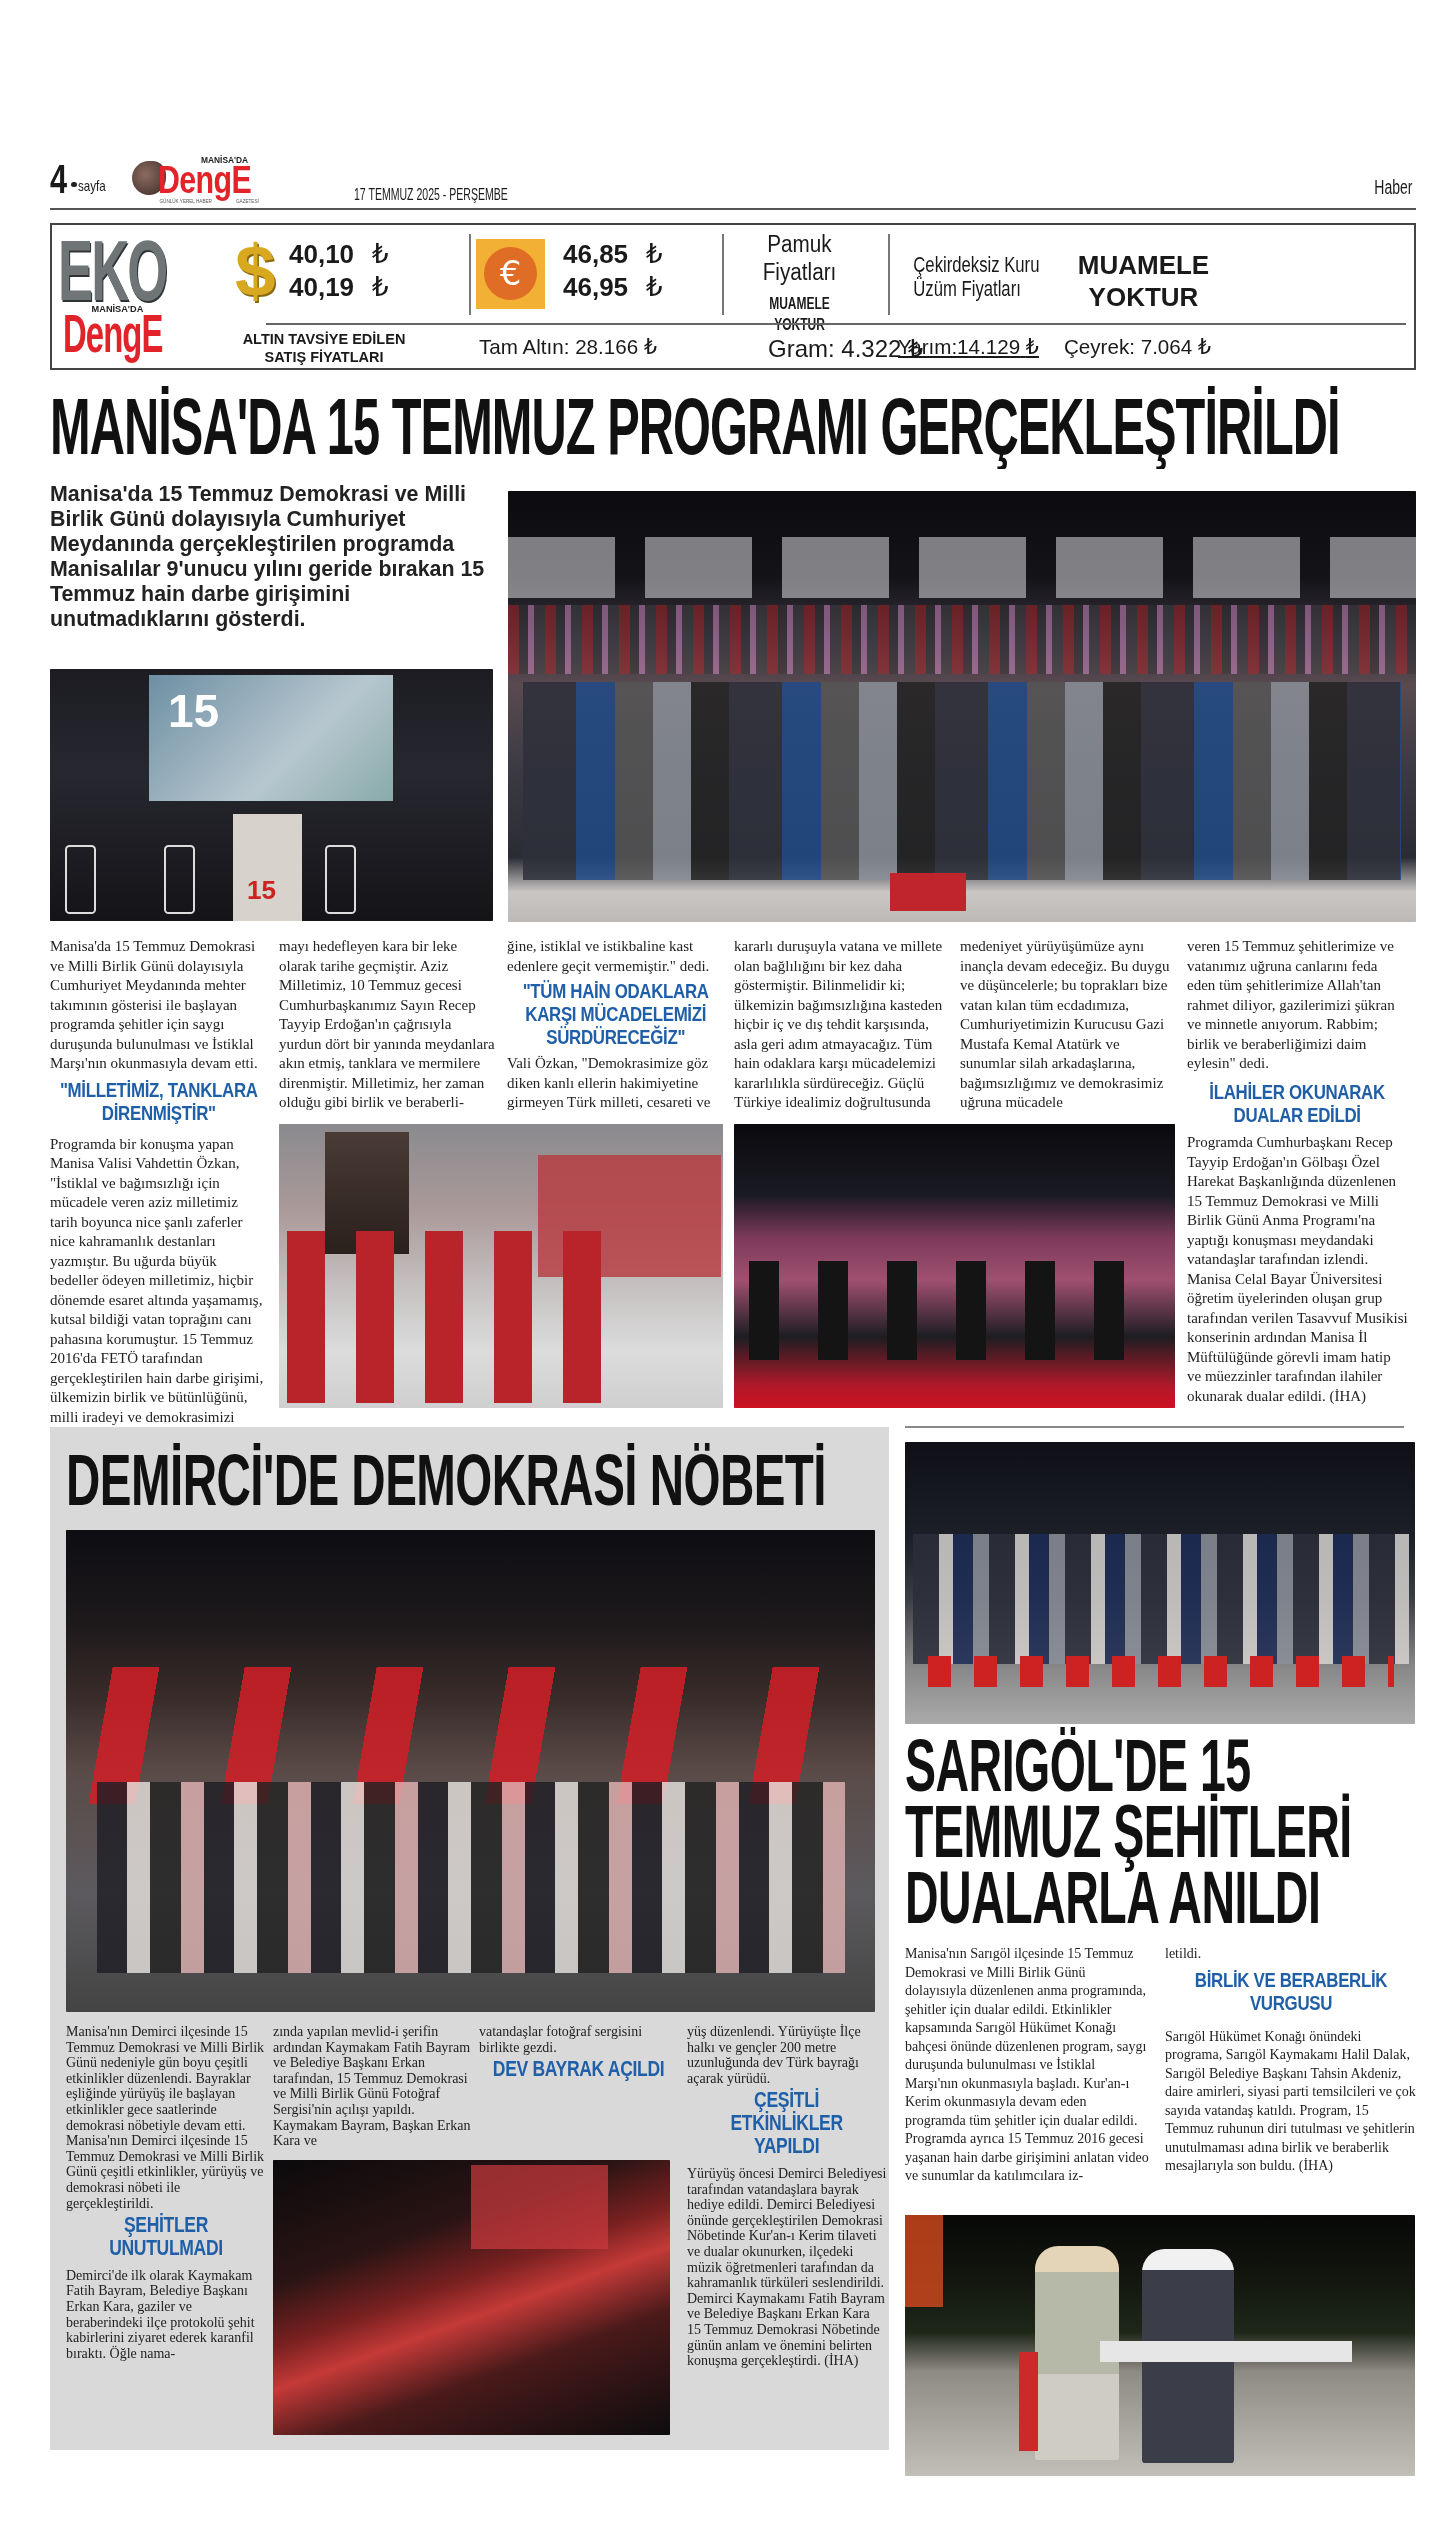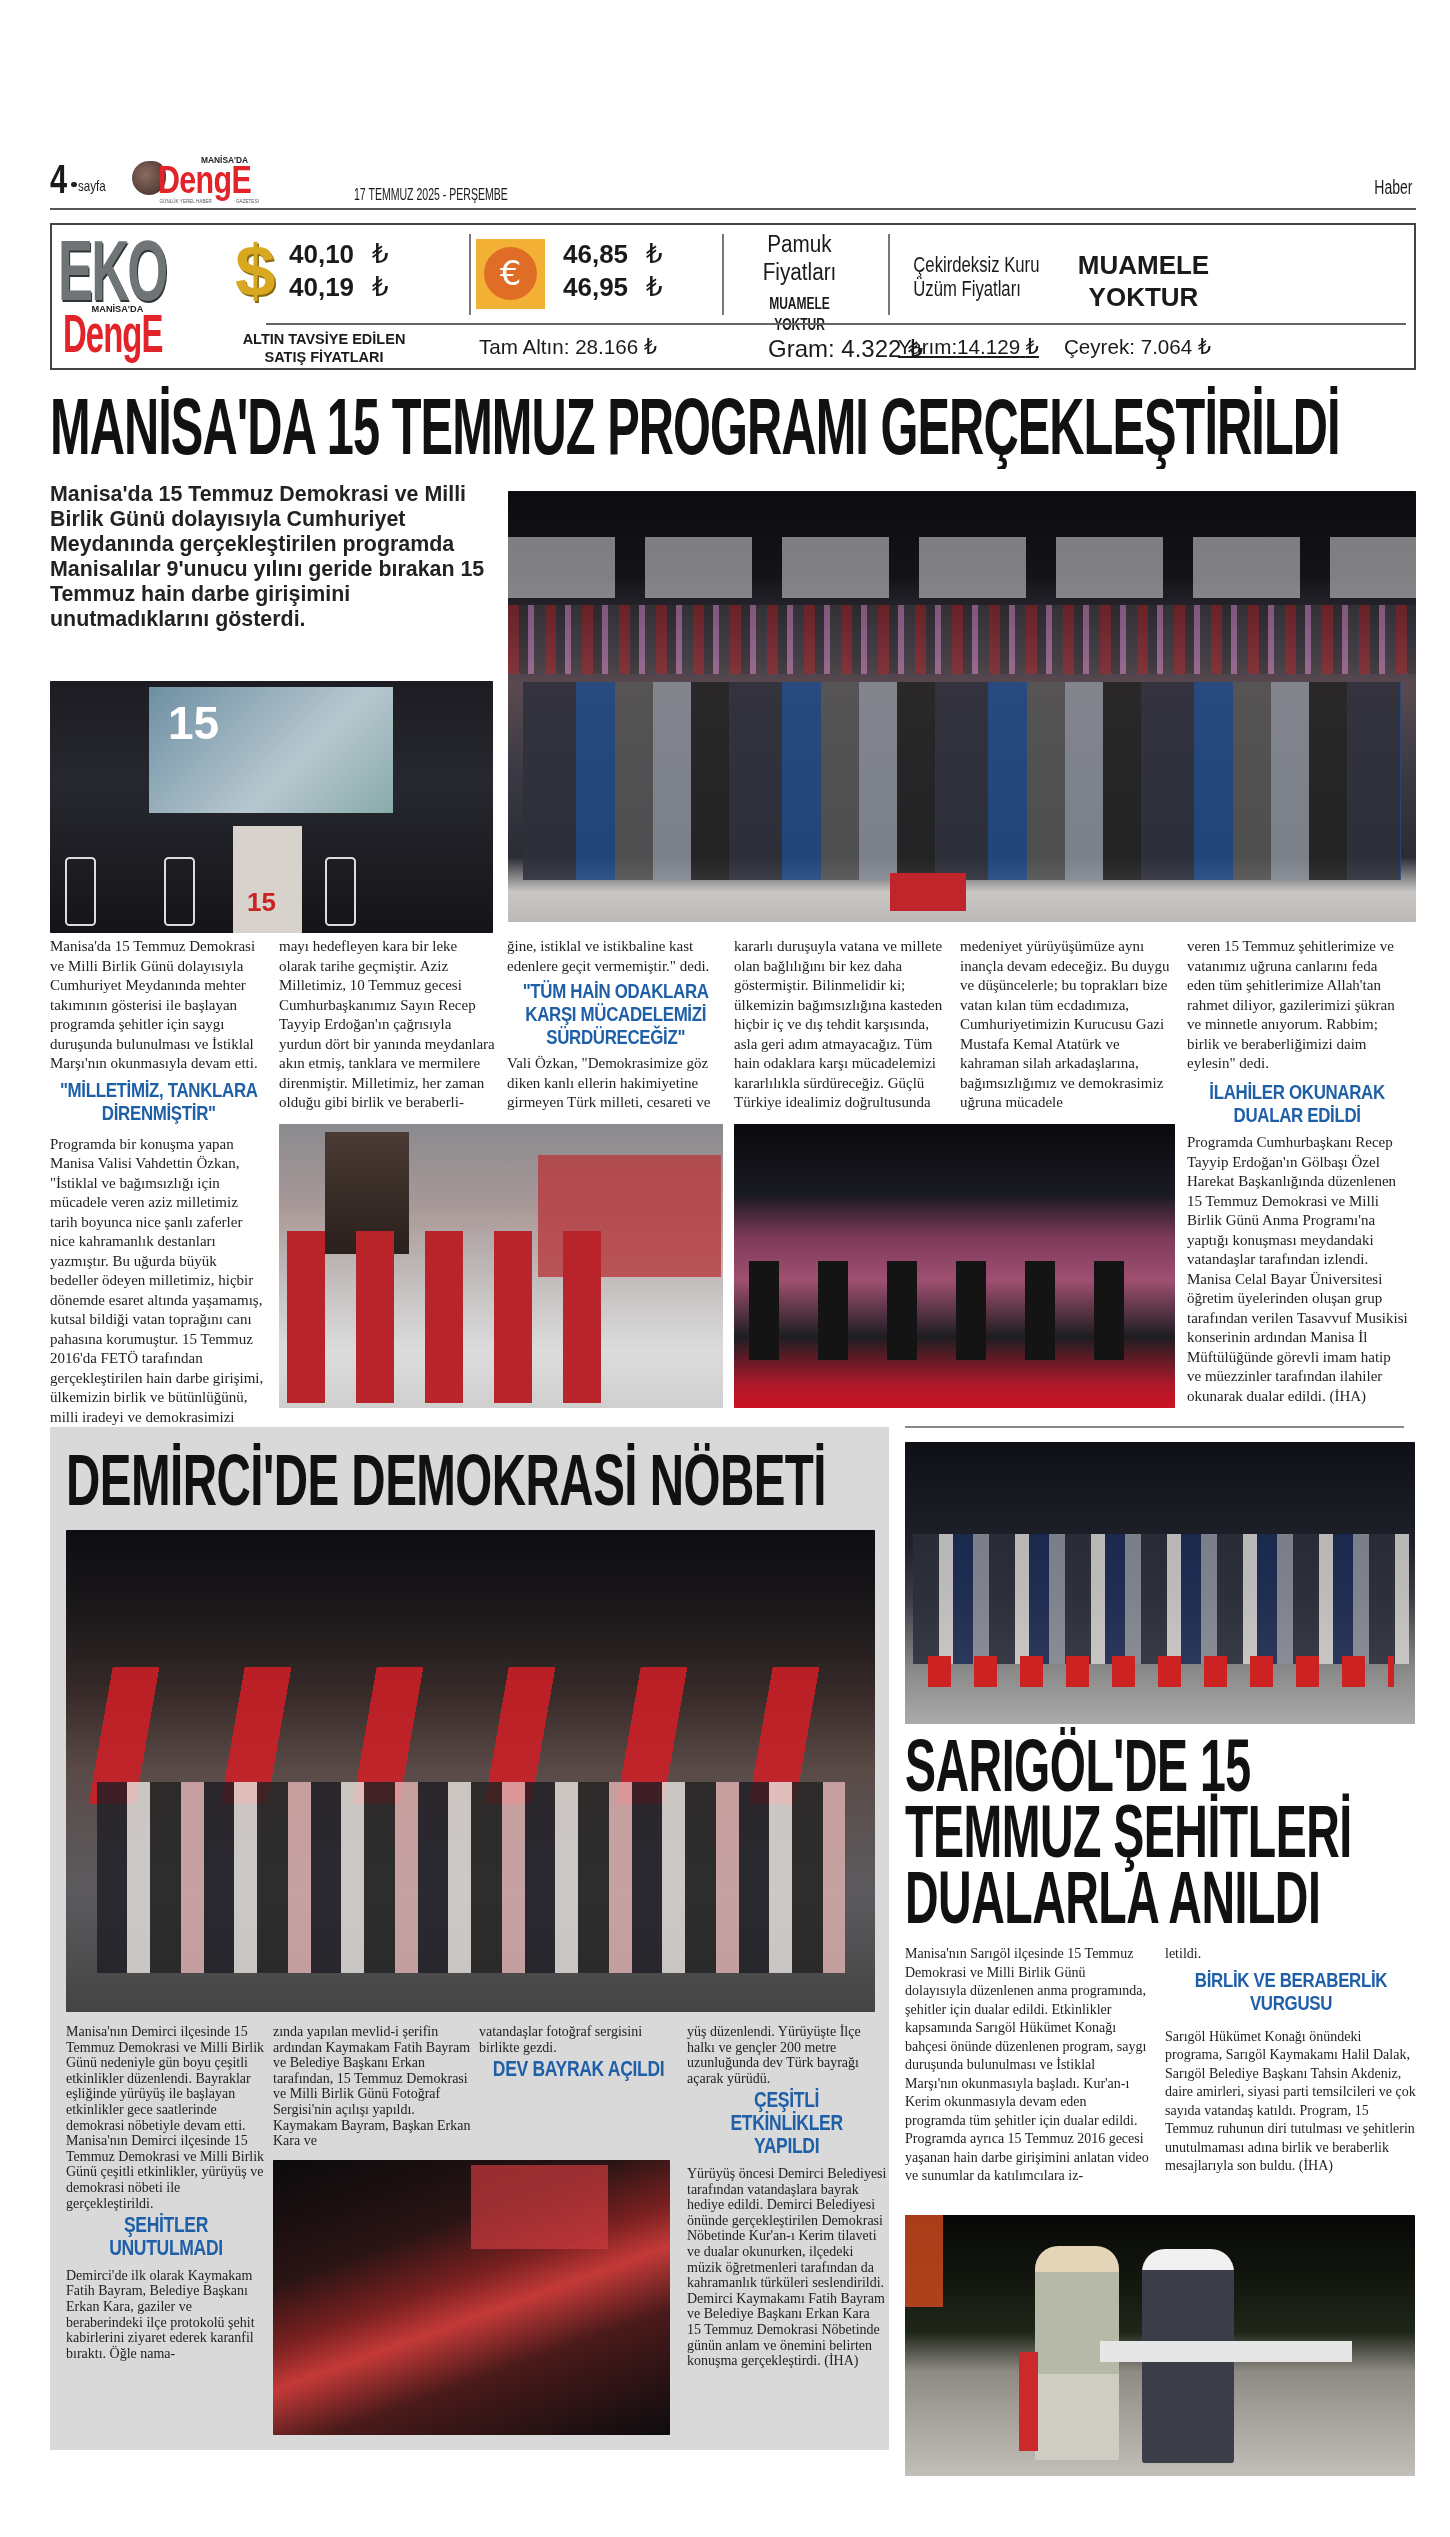--- a/index.html
+++ b/index.html
@@ -76,21 +76,21 @@
   <div class="abs" style="left:846px;top:110px;font-family:'Liberation Sans',sans-serif;font-size:20.6px;white-space:nowrap;text-decoration:underline;"><span>Yarım:14.129</span> <span class="tl">₺</span></div>
   <div class="abs" style="left:1012px;top:110px;font-family:'Liberation Sans',sans-serif;font-size:20.6px;white-space:nowrap;"><span>Çeyrek: 7.064</span> <span class="tl">₺</span></div>
 </div>
 
 <div class="abs" style="left:50px;top:385px;width:1366px;height:84px;overflow:hidden;">
   <div class="cond" style="font-size:79px;line-height:84px;transform:scaleX(0.617);letter-spacing:-1.5px;color:#111;">MANİSA'DA 15 TEMMUZ PROGRAMI GERÇEKLEŞTİRİLDİ</div>
 </div>
 
 <div class="abs" style="left:50px;top:482px;width:449px;font-family:'Liberation Sans',sans-serif;font-weight:bold;font-size:21.4px;line-height:25px;color:#222;">Manisa'da 15 Temmuz Demokrasi ve Milli Birlik Günü dolayısıyla Cumhuriyet Meydanında gerçekleştirilen programda Manisalılar 9'unucu yılını geride bırakan 15 Temmuz hain darbe girişimini unutmadıklarını gösterdi.</div>
 
-<div class="photo" style="left:50px;top:669px;width:443px;height:252px;background:linear-gradient(180deg,#1c1c22 0%,#27272f 40%,#141418 100%);margin-top:12px;">
+<div class="photo" style="left:50px;top:669px;width:443px;height:252px;background:linear-gradient(180deg,#1c1c22 0%,#27272f 40%,#141418 100%);">
   <div class="abs" style="left:99px;top:6.1px;width:244px;height:126px;background:linear-gradient(135deg,#6d8fa3,#b7c7cf 60%,#8aa);"></div>
   <div class="abs" style="left:118px;top:15.3px;font-family:'Liberation Sans',sans-serif;font-weight:bold;font-size:46px;color:#fff;">15</div>
   <div class="abs" style="left:183px;top:145px;width:69px;height:107px;background:#d8d2cc;"></div>
   <div class="abs" style="left:197px;top:206px;font-family:'Liberation Sans',sans-serif;font-weight:bold;font-size:26px;color:#c22;">15</div>
   <div class="abs" style="left:15.3px;top:176px;width:30.5px;height:69px;border:2.3px solid #ddd;border-radius:4.6px;"></div>
   <div class="abs" style="left:114px;top:176px;width:30.5px;height:69px;border:2.3px solid #ddd;border-radius:4.6px;"></div>
   <div class="abs" style="left:275px;top:176px;width:30.5px;height:69px;border:2.3px solid #ddd;border-radius:4.6px;"></div>
 </div>
 
 <div class="photo" style="left:508px;top:491px;width:908px;height:431px;background:linear-gradient(180deg,#0b0b10 0%,#141418 20%,#3a3340 35%,#5a4a50 45%,#3b3a44 65%,#2a2c34 85%,#c9c6c4 93%,#bdb9b6 100%);">
@@ -105,21 +105,21 @@
   <div class="sub" style="margin:4.6px -15.3px 10.7px;">"MİLLETİMİZ, TANKLARA DİRENMİŞTİR"</div>
   <div>Programda bir konuşma yapan Manisa Valisi Vahdettin Özkan, "İstiklal ve bağımsızlığı için mücadele veren aziz milletimiz tarih boyunca nice şanlı zaferler nice kahramanlık destanları yazmıştır. Bu uğurda büyük bedeller ödeyen milletimiz, hiçbir dönemde esaret altında yaşamamış, kutsal bildiği vatan toprağını canı pahasına korumuştur. 15 Temmuz 2016'da FETÖ tarafından gerçekleştirilen hain darbe girişimi, ülkemizin birlik ve bütünlüğünü, milli iradeyi ve demokrasimizi ortadan kaldır-</div>
 </div>
 <div class="abs body-txt" style="left:279px;top:937px;width:217px;">mayı hedefleyen kara bir leke olarak tarihe geçmiştir. Aziz Milletimiz, 10 Temmuz gecesi Cumhurbaşkanımız Sayın Recep Tayyip Erdoğan'ın çağrısıyla yurdun dört bir yanında meydanlara akın etmiş, tanklara ve mermilere direnmiştir. Milletimiz, her zaman olduğu gibi birlik ve beraberli-</div>
 <div class="abs body-txt" style="left:507px;top:937px;width:218px;">
   <div>ğine, istiklal ve istikbaline kast edenlere geçit vermemiştir." dedi.</div>
   <div class="sub" style="margin:3.1px -10.7px 6.1px;">"TÜM HAİN ODAKLARA KARŞI MÜCADELEMİZİ SÜRDÜRECEĞİZ"</div>
   <div>Vali Özkan, "Demokrasimize göz diken kanlı ellerin hakimiyetine girmeyen Türk milleti, cesareti ve</div>
 </div>
 <div class="abs body-txt" style="left:734px;top:937px;width:218px;">kararlı duruşuyla vatana ve millete olan bağlılığını bir kez daha göstermiştir. Bilinmelidir ki; ülkemizin bağımsızlığına kasteden hiçbir iç ve dış tehdit karşısında, asla geri adım atmayacağız. Tüm hain odaklara karşı mücadelemizi kararlılıkla sürdüreceğiz. Güçlü Türkiye idealimiz doğrultusunda</div>
-<div class="abs body-txt" style="left:960px;top:937px;width:218px;">medeniyet yürüyüşümüze aynı inançla devam edeceğiz. Bu duygu ve düşüncelerle; bu toprakları bize vatan kılan tüm ecdadımıza, Cumhuriyetimizin Kurucusu Gazi Mustafa Kemal Atatürk ve kahraman silah arkadaşlarına, bağımsızlığımız ve demokrasimiz uğruna mücadele</div>
+<div class="abs body-txt" style="left:960px;top:937px;width:218px;">medeniyet yürüyüşümüze aynı inançla devam edeceğiz. Bu duygu ve düşüncelerle; bu toprakları bize vatan kılan tüm ecdadımıza, Cumhuriyetimizin Kurucusu Gazi Mustafa Kemal Atatürk ve sunumlar silah arkadaşlarına, bağımsızlığımız ve demokrasimiz uğruna mücadele</div>
 <div class="abs body-txt" style="left:1187px;top:937px;width:221px;">
   <div>veren 15 Temmuz şehitlerimize ve vatanımız uğruna canlarını feda eden tüm şehitlerimize Allah'tan rahmet diliyor, gazilerimizi şükran ve minnetle anıyorum. Rabbim; birlik ve beraberliğimizi daim eylesin" dedi.</div>
   <div class="sub" style="margin:6.1px -7.6px 7.6px;">İLAHİLER OKUNARAK DUALAR EDİLDİ</div>
   <div>Programda Cumhurbaşkanı Recep Tayyip Erdoğan'ın Gölbaşı Özel Harekat Başkanlığında düzenlenen 15 Temmuz Demokrasi ve Milli Birlik Günü Anma Programı'na yaptığı konuşması meydandaki vatandaşlar tarafından izlendi. Manisa Celal Bayar Üniversitesi öğretim üyelerinden oluşan grup tarafından verilen Tasavvuf Musikisi konserinin ardından Manisa İl Müftülüğünde görevli imam hatip ve müezzinler tarafından ilahiler okunarak dualar edildi. (İHA)</div>
 </div>
 
 <div class="photo" style="left:279px;top:1124px;width:444px;height:284px;background:linear-gradient(180deg,#8a8a8e 0%,#a99 30%,#c8c4c4 60%,#dcdcdc 80%,#cfcfcf 100%);">
   <div class="abs" style="left:46px;top:7.6px;width:84px;height:122px;background:linear-gradient(180deg,#4a3b35,#2a201c);"></div>
   <div class="abs" style="left:259px;top:30.5px;width:183px;height:122px;background:#b73a3e;opacity:.8"></div>
   <div class="abs" style="left:7.6px;top:107px;width:336px;height:172px;background:repeating-linear-gradient(90deg,#b8242a 0 38px,transparent 38px 69px);"></div>

